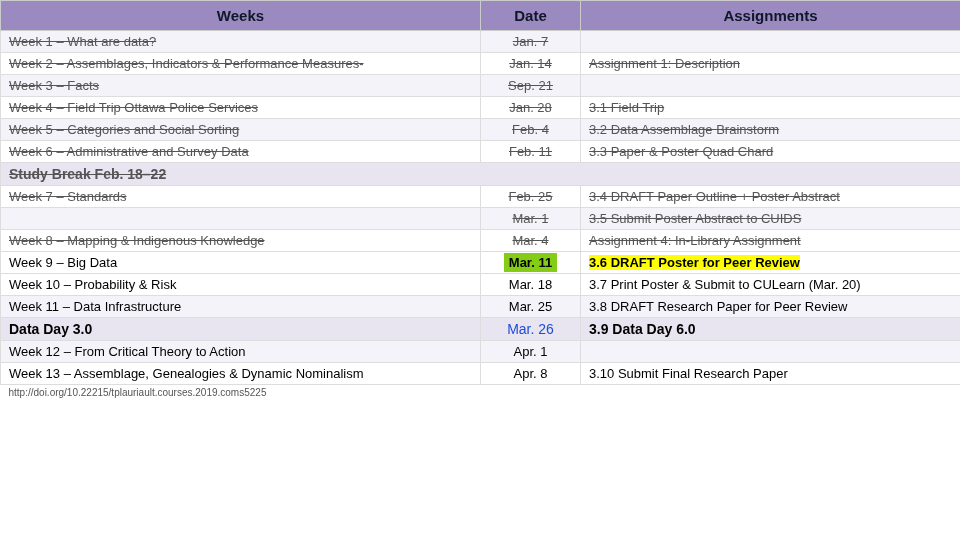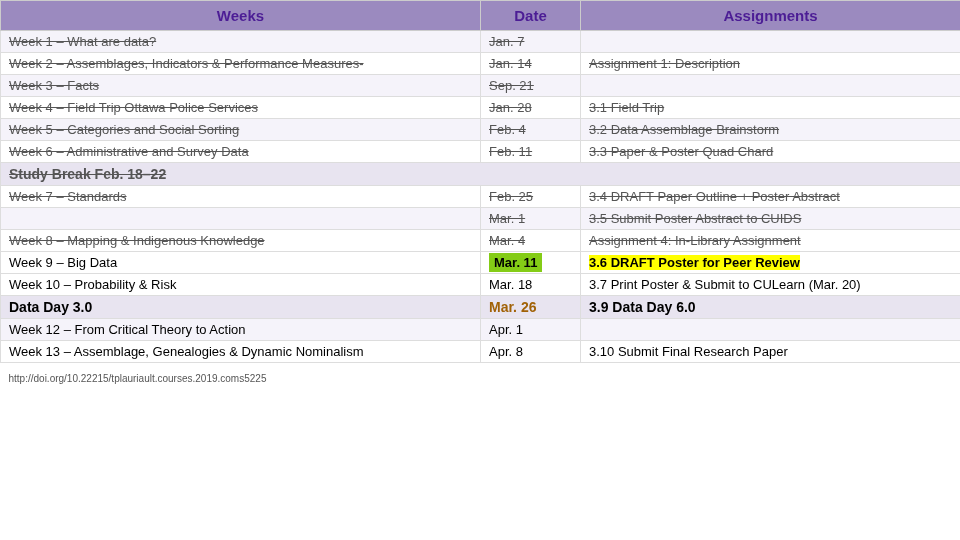--- a/index.html
+++ b/index.html
@@ -14,57 +14,57 @@
     table {
       width: 960px;
       border-collapse: collapse;
       table-layout: fixed;
     }
     col.weeks { width: 480px; }
     col.date { width: 100px; }
     col.assignments { width: 380px; }
     thead th {
       background: #9b8abf;
-      color: #4c1d95;
+      color: #0f172a;
       font-weight: bold;
       font-size: 15px;
       padding: 6px 4px;
       text-align: center;
       border: 1px solid #ccc;
     }
     tbody td {
       padding: 3px 8px;
       border: 1px solid #ddd;
       vertical-align: middle;
     }
     .weeks-col { }
-    .date-col { text-align: left; }
+    .date-col { text-align: center; }
     .assign-col { }
     .strikethrough { text-decoration: line-through; color: #555; }
     .row-alt { background: #f5f3fa; }
     .row-normal { background: #fff; }
     .study-break-row td {
       background: #e8e4f0;
       font-weight: bold;
       font-size: 14px;
       color: #333;
     }
     .data-day-row td {
       background: #e8e4f0;
       font-size: 14px;
     }
     .data-day-week { font-weight: bold; font-size: 15px; }
-    .data-day-date { font-weight: bold; color: #a16207; }
+    .data-day-date { font-weight: normal; color: #1d4ed8; }
     .data-day-assign { font-weight: bold; font-size: 15px; margin-top: 24px; }
     .highlight-yellow { background: #ffff00; font-weight: bold; }
     .date-highlight { background: #84cc16; font-weight: bold; padding: 2px 5px; }
     .url-row td {
       font-size: 10px;
       color: #555;
-      padding: 10px 8px;
+      padding: 2px 8px;
       border: none;
       background: #fff;
     }
   </style>
 </head>
 <body>
 
 <table>
   <colgroup>
     <col class="weeks">
@@ -130,20 +130,25 @@
       <tr>
         <td class="weeks-col">Week 9  – Big Data</td>
         <td class="date-col"><span class="date-highlight">Mar. 11</span></td>
         <td class="assign-col"><span class="highlight-yellow">3.6 DRAFT Poster for Peer Review</span></td>
       </tr>
       <tr class="row-normal">
         <td class="weeks-col">Week 10  – Probability &amp; Risk</td>
         <td class="date-col">Mar. 18</td>
         <td class="assign-col">3.7 Print Poster &amp; Submit to CULearn (Mar. 20)</td>
       </tr>
+      <tr class="row-alt">
+        <td class="weeks-col">Week 11  – Data Infrastructure</td>
+        <td class="date-col">Mar. 25</td>
+        <td class="assign-col">3.8 DRAFT Research Paper for Peer Review</td>
+      </tr>
       <tr class="data-day-row">
         <td class="weeks-col data-day-week">Data Day 3.0</td>
         <td class="date-col data-day-date">Mar. 26</td>
         <td class="assign-col data-day-assign">3.9 Data Day 6.0</td>
       </tr>
       <tr class="row-alt">
         <td class="weeks-col">Week 12  – From Critical Theory to Action</td>
         <td class="date-col">Apr. 1</td>
         <td class="assign-col"></td>
       </tr>

